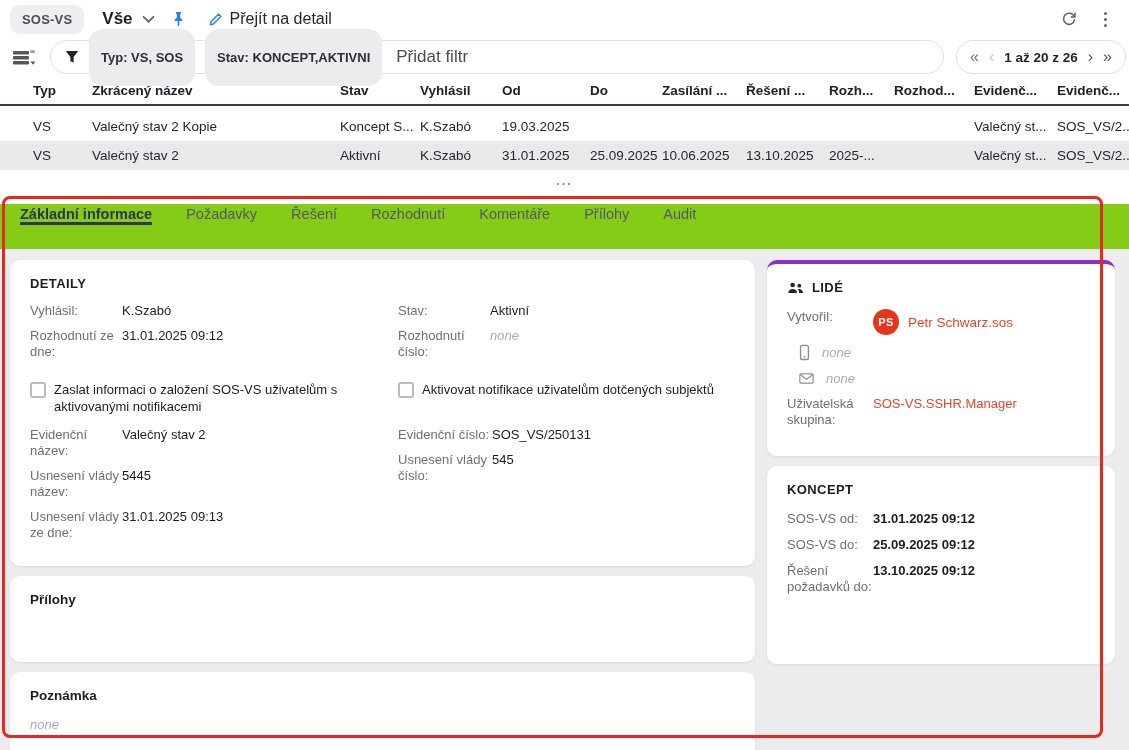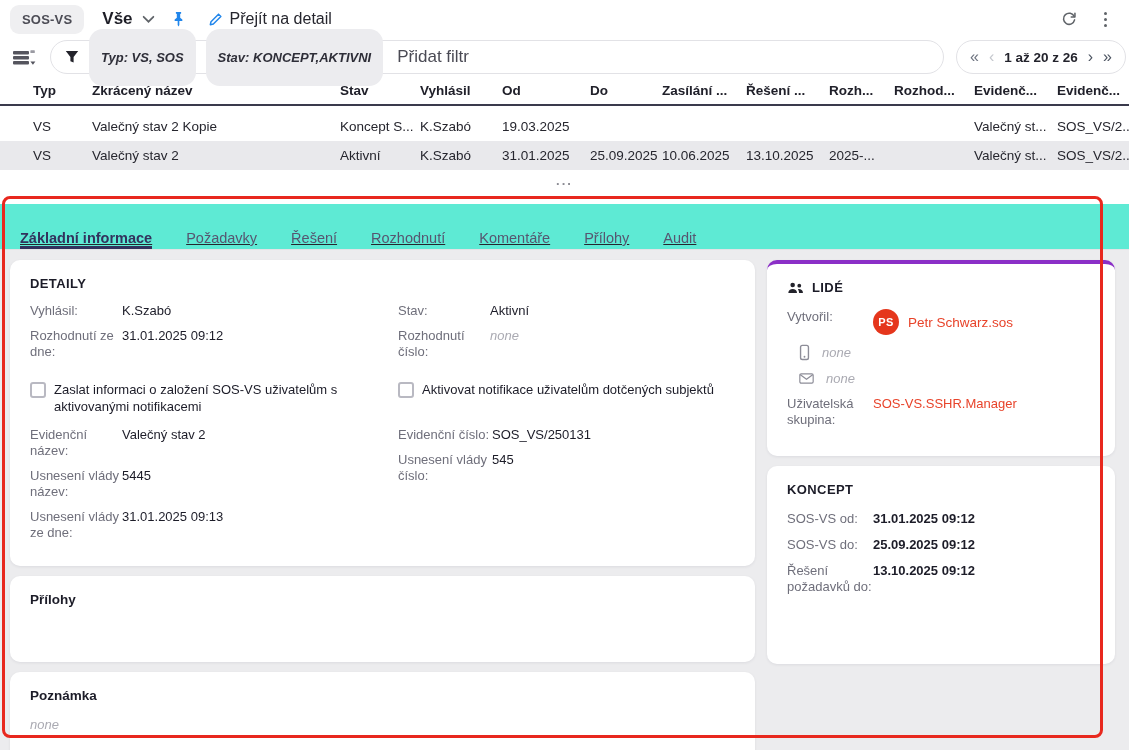--- a/index.html
+++ b/index.html
@@ -34,21 +34,21 @@
     height: 38px; display: flex; align-items: center;
     padding: 0 3px 0 12px; background: #ffffff;
   }
   .density-btn { margin-right: 14px; display: flex; align-items: center; cursor: pointer; }
   .filter-input {
     flex: 1; height: 34px; border: 1px solid #e2e2e6; border-radius: 17px;
     display: flex; align-items: center; padding: 0 12px 0 14px; background: #fff;
   }
   .chip {
     background: #ececef; border-radius: 14px; padding: 21px 12px;
-    font-size: 13px; font-weight: 600; color: #2e2e38; margin-left: 10px; white-space: nowrap; cursor: pointer; font-style: italic;
+    font-size: 13px; font-weight: 600; color: #2e2e38; margin-left: 10px; white-space: nowrap; cursor: pointer;
   }
   .chip:first-of-type { margin-left: 12px; }
   .add-filter {
     border: none; outline: none; flex: 1; font-size: 17px; margin-left: 14px;
     font-family: inherit; color: #3d3d46; background: transparent;
   }
   .add-filter::placeholder { color: #4a4a54; opacity: 1; }
   .pagination {
     height: 34px; border: 1px solid #e2e2e6; border-radius: 17px; margin-left: 12px;
     display: flex; align-items: center; gap: 10px; padding: 0 13px; background: #fff; white-space: nowrap;
@@ -71,24 +71,23 @@
   .trow { height: 29px; cursor: pointer; }
   .trow > div { font-size: 13.5px; color: #26262e; white-space: nowrap; overflow: hidden; }
   .trow.first { margin-top: 6px; }
   .trow.selected { background: #e9e9ec; }
   .more-row { height: 22px; display: flex; align-items: center; justify-content: center; }
   .more-indicator { color: #8b8b93; font-weight: 700; letter-spacing: 2px; font-size: 13px; line-height: 6px; cursor: pointer; }
 
   
   .detail-panel { background: #ececee; height: 562px; }
   .tabsbar {
-    background: #5eead4; height: 46px; margin-top: 12px;
-    display: flex; align-items: flex-end; gap: 34px; padding: 0 0 0 20px;
+    background: #84cc16; height: 46px; margin-top: 12px;
+    display: flex; align-items: flex-start; gap: 34px; padding: 0 0 0 20px;
     border-bottom: 1px solid #e3e3e6;
-    text-decoration: underline;
   }
   .tab {
     display: flex; align-items: center; font-size: 14.5px; color: #565670;
     border-bottom: 3px solid transparent; padding-top: 2px; cursor: pointer; white-space: nowrap;
   }
   .tab.active { color: #32325d; font-weight: 700; border-bottom-color: #32325d; }
 
   .detail-body { display: flex; gap: 12px; padding: 10px 14px 0 10px; align-items: flex-start; }
   .col-left { width: 745px; flex: 0 0 745px; }
   .col-right { flex: 1; }

